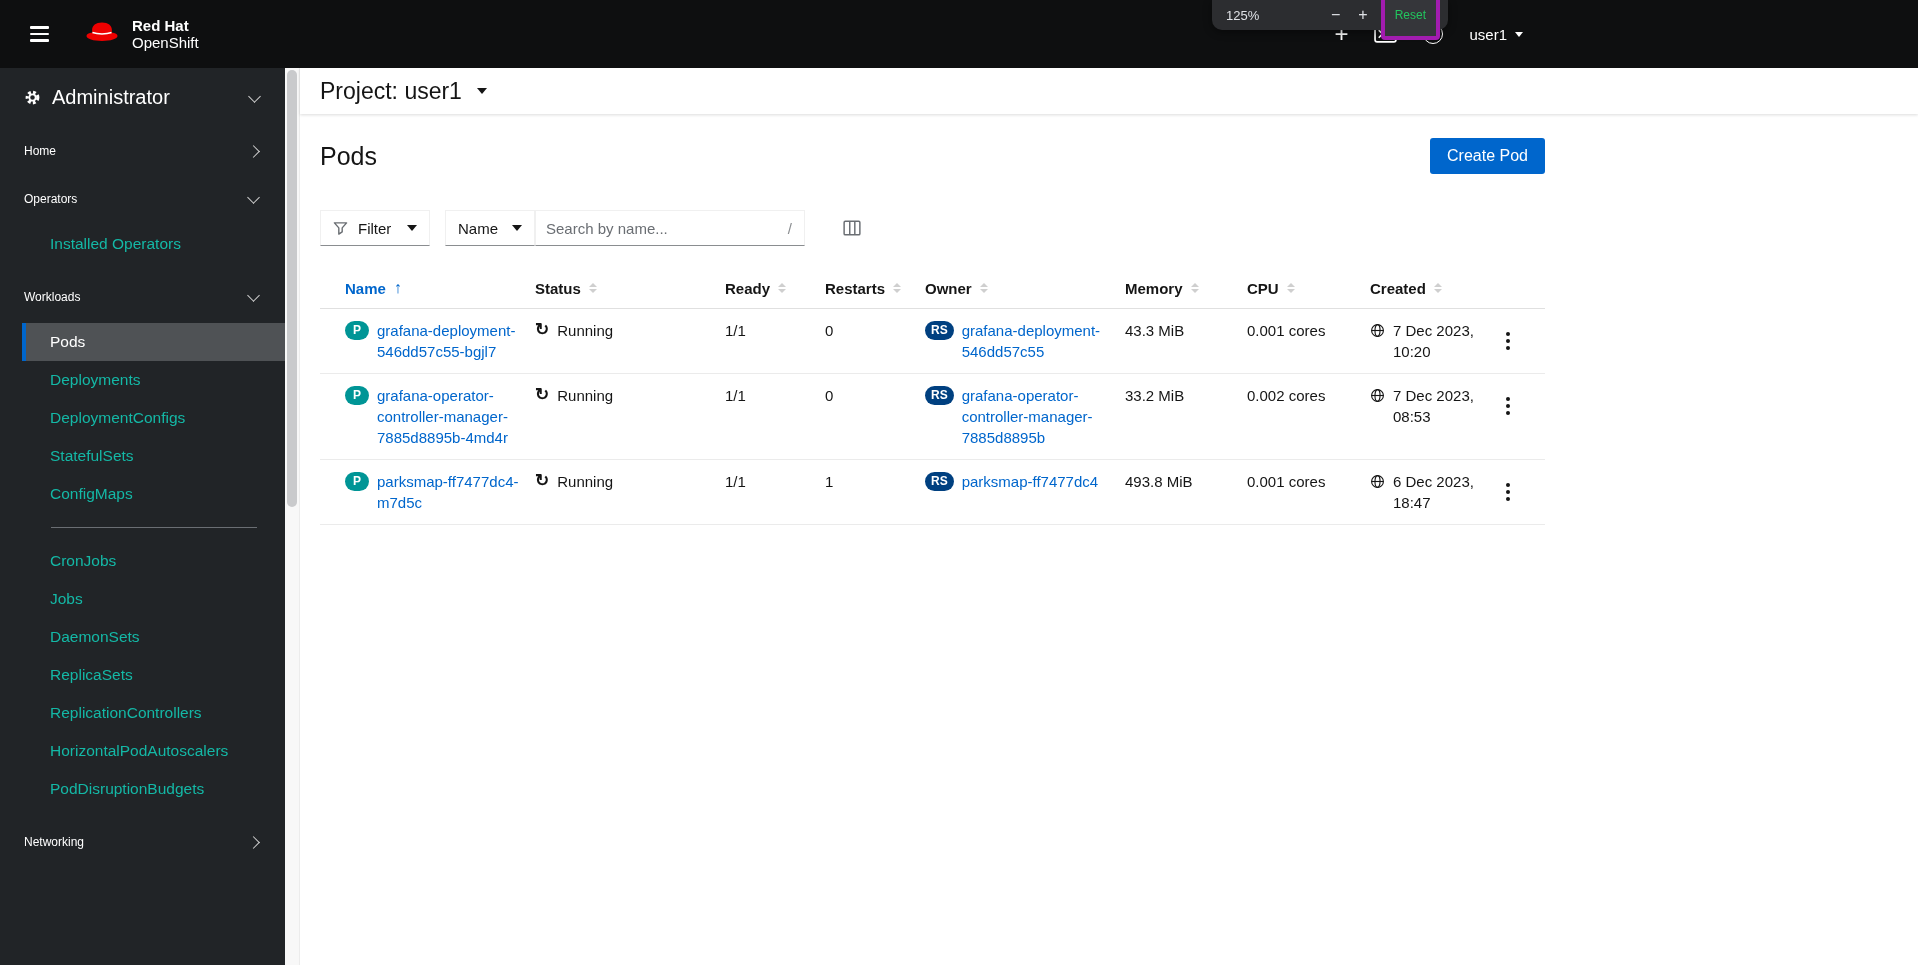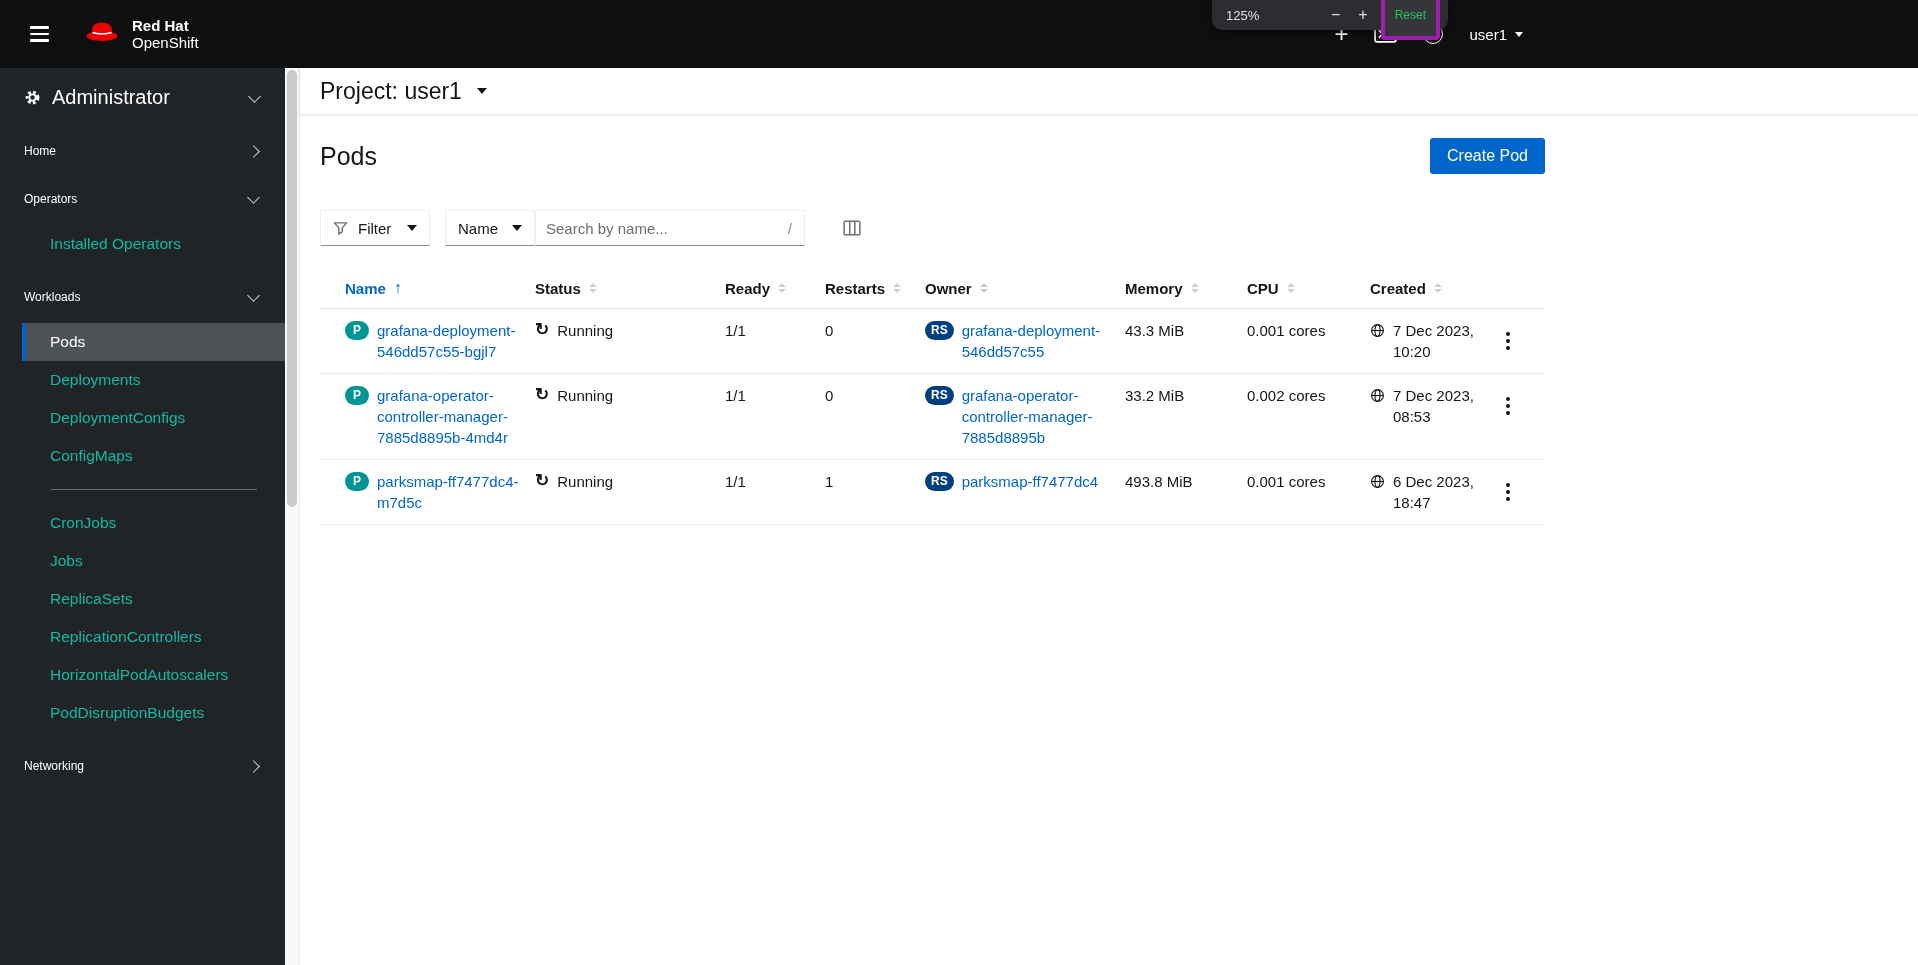--- a/index.html
+++ b/index.html
@@ -214,28 +214,34 @@
         <li class="current">
           <a>Pods</a>
           </li>
         <li>
           <a>Deployments</a>
           </li>
         <li>
           <a>DeploymentConfigs</a>
           </li>
         <li>
+          <a>StatefulSets</a>
+          </li>
+        <li>
           <a>ConfigMaps</a>
           </li>
         <li class="divider"></li>
         <li>
           <a>CronJobs</a>
           </li>
         <li>
           <a>Jobs</a>
+          </li>
+        <li>
+          <a>DaemonSets</a>
           </li>
         <li>
           <a>ReplicaSets</a>
           </li>
         <li>
           <a>ReplicationControllers</a>
           </li>
         <li>
           <a>HorizontalPodAutoscalers</a>
           </li>

